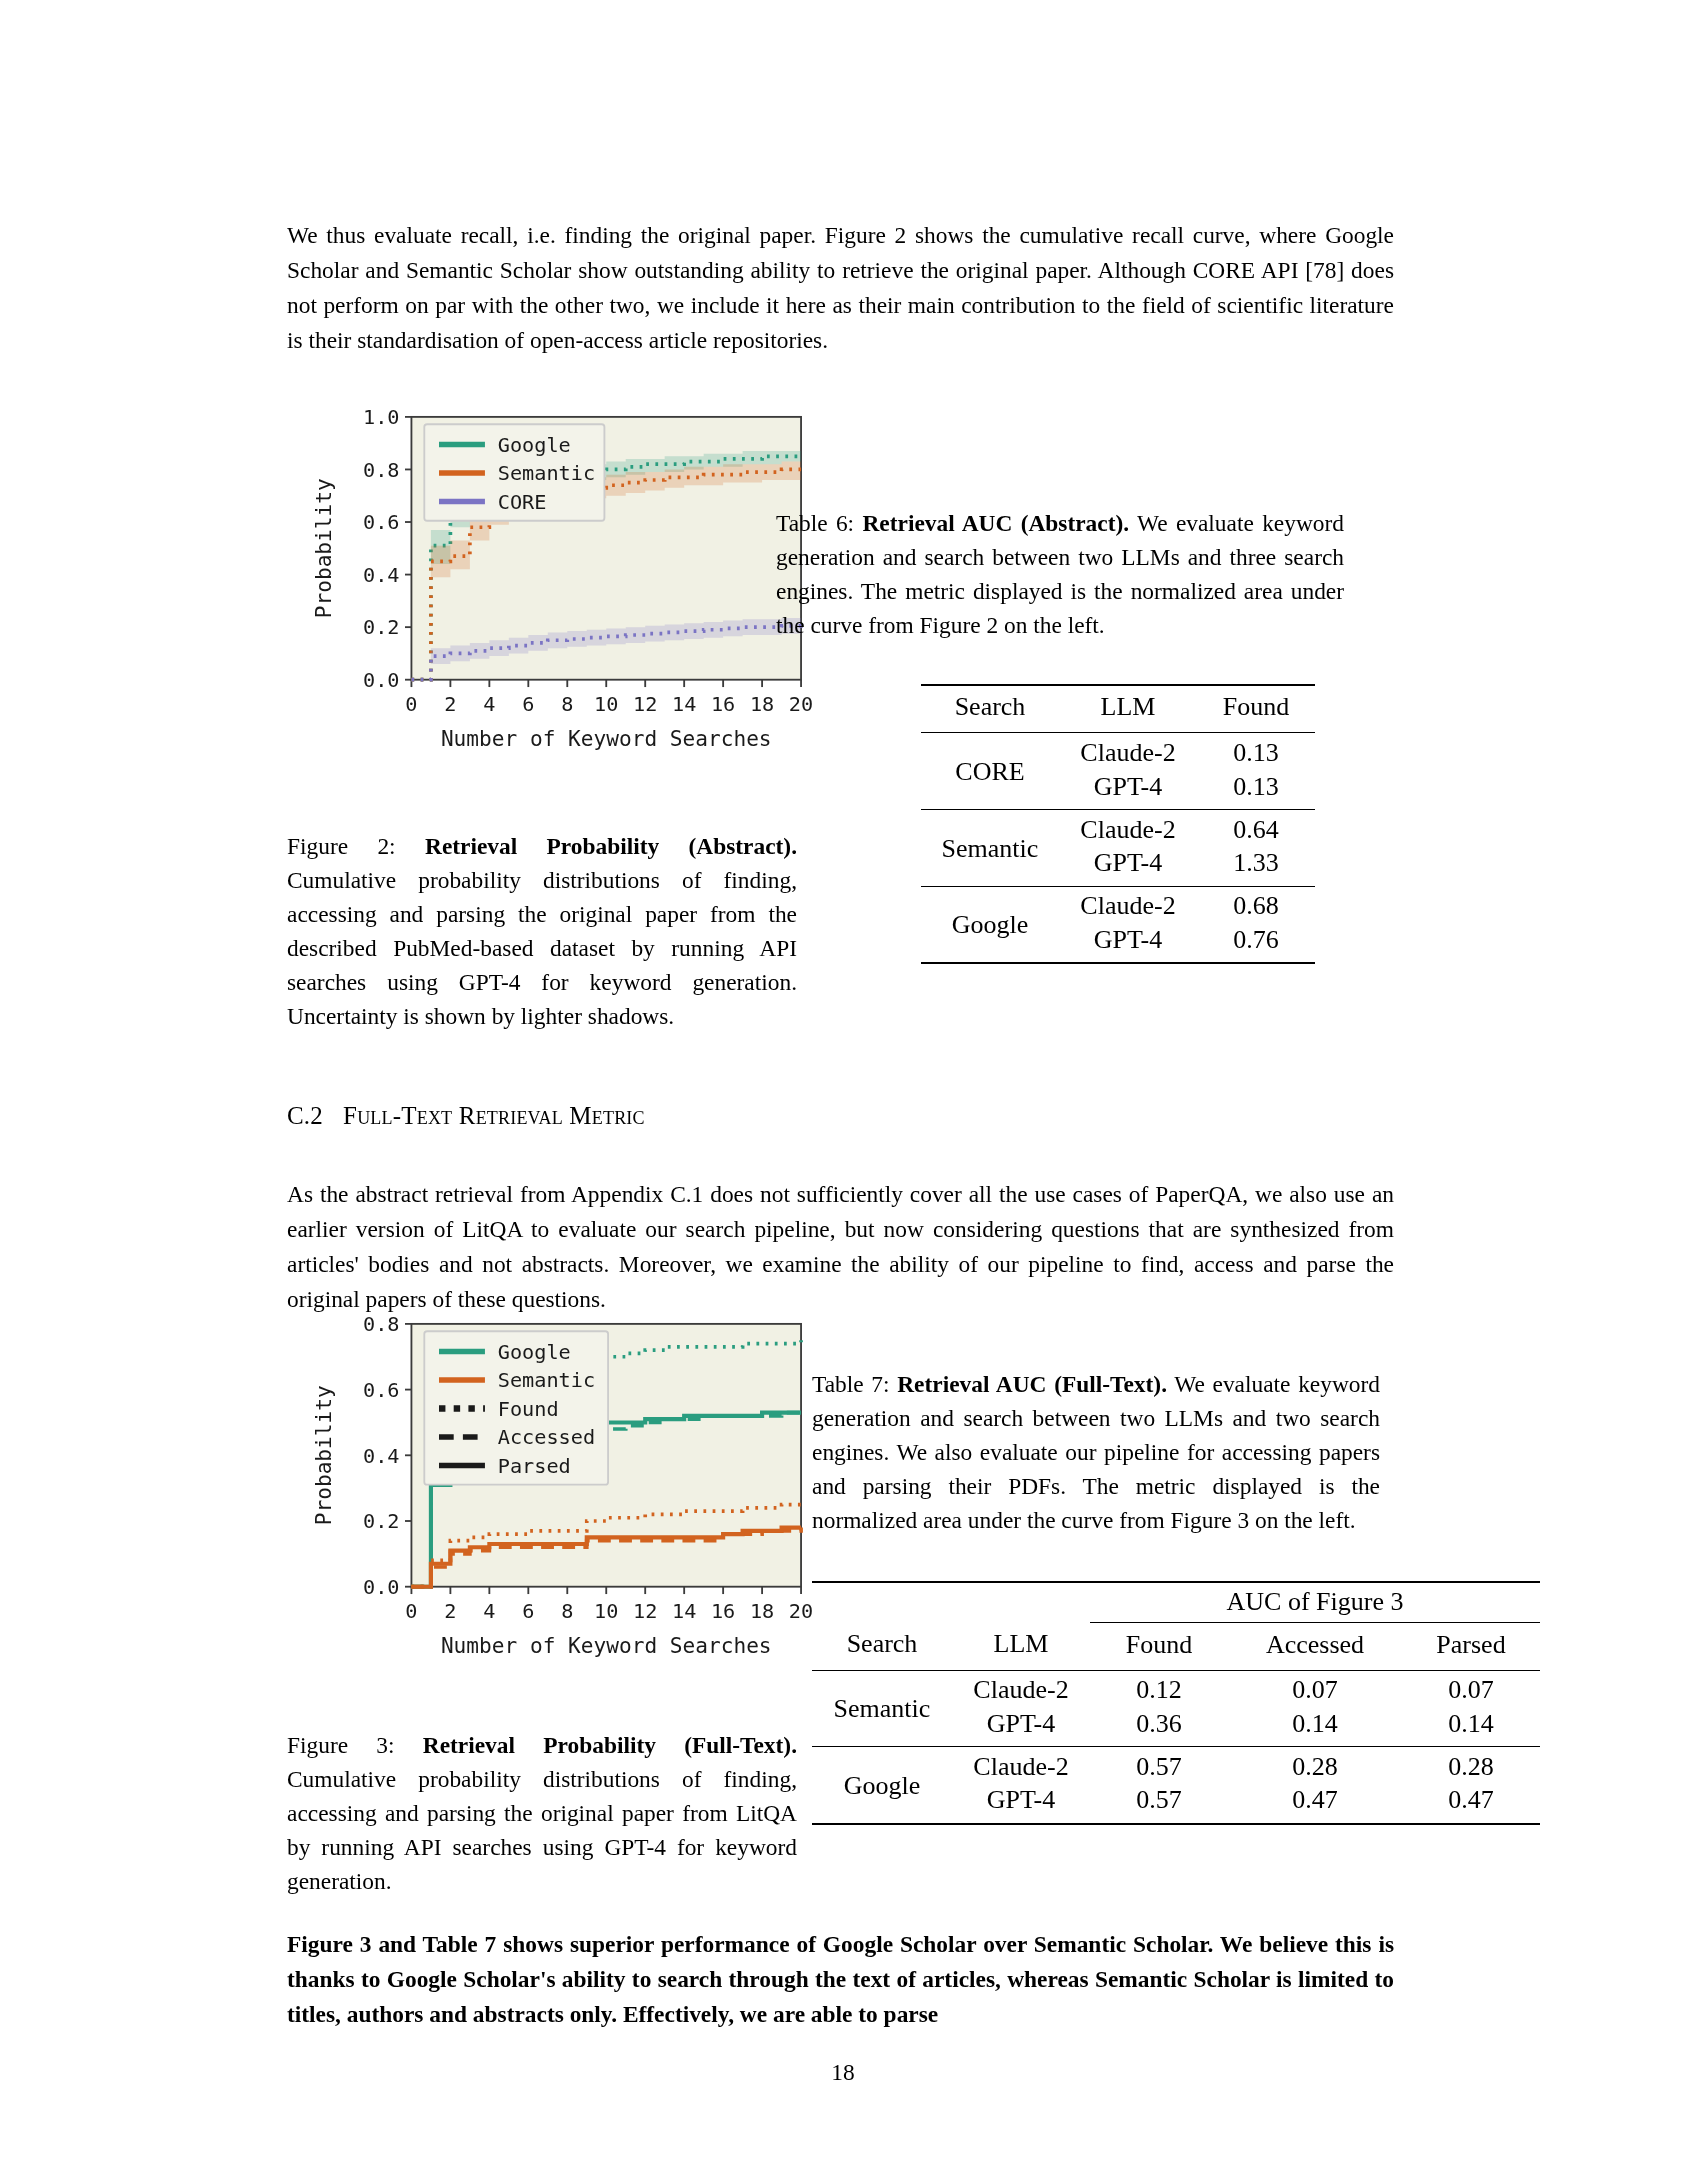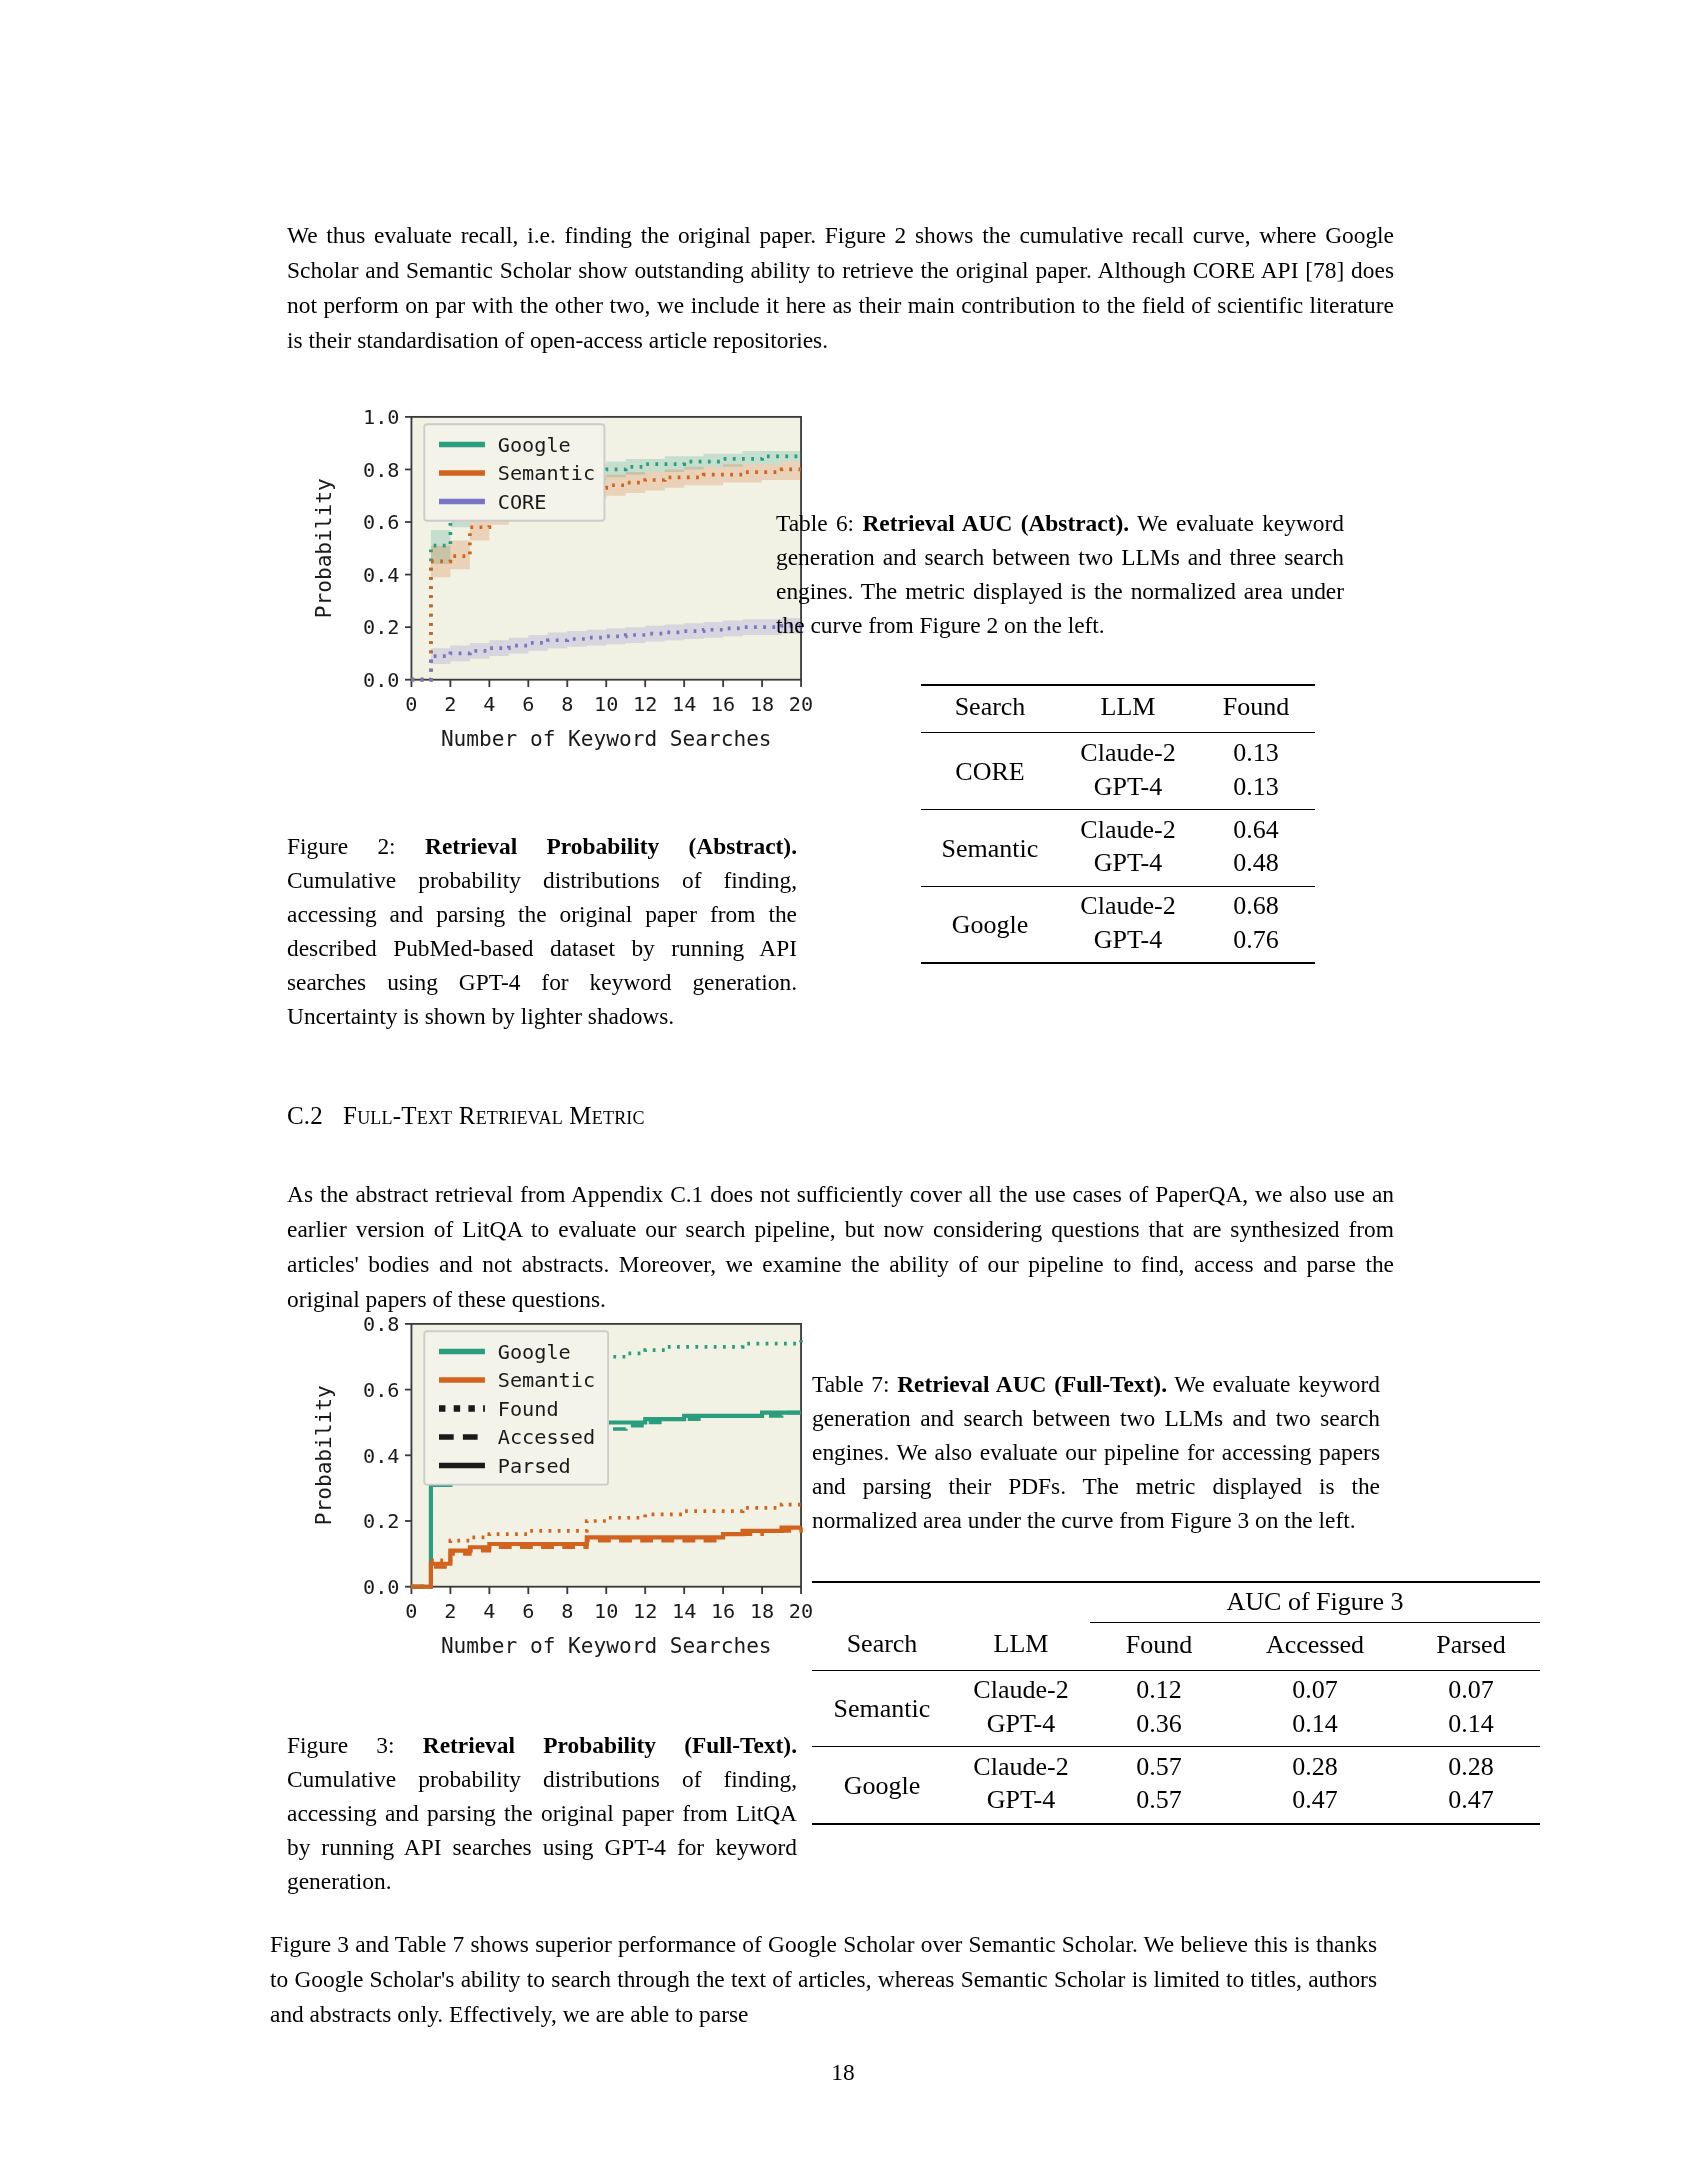--- a/index.html
+++ b/index.html
@@ -3,21 +3,21 @@
 <meta charset="utf-8">
 <style>
   html,body{margin:0;padding:0;background:#fff;}
   body{width:1686px;height:2182px;position:relative;
        font-family:"Liberation Serif",serif;color:#000;}
   .page{position:absolute;left:0;top:0;width:1686px;height:2182px;background:#fff;}
   p.body{font-size:23.4px;line-height:35px;text-align:justify;margin:0;
          font-family:"Liberation Serif",serif;}
   .para-top{position:absolute;left:287px;top:218px;width:1107px;}
   .para-c2{position:absolute;left:287px;top:1177px;width:1107px;}
-  .para-bottom{position:absolute;left:270px;top:1927px;width:1107px;}
+  .para-bottom{position:absolute;left:287px;top:1927px;width:1107px;font-weight:bold;}
 
   .sec-head{position:absolute;left:287px;top:1102px;font-size:25px;
             font-family:"Liberation Serif",serif;letter-spacing:0.2px;}
   .sec-num{margin-right:20px;}
   .smallcaps{font-variant:small-caps;}
 
   
   .fig{position:absolute;}
   .fig2{left:303px;top:404px;}
   .fig3{left:303px;top:1311px;}
@@ -150,21 +150,21 @@
       <td class="cellc">GPT-4</td>
       <td class="cellc">0.13</td>
     </tr>
     <tr class="rowpad rule-mid">
       <td class="cellc" rowspan="2">Semantic</td>
       <td class="cellc">Claude-2</td>
       <td class="cellc">0.64</td>
     </tr>
     <tr class="rowpad2">
       <td class="cellc">GPT-4</td>
-      <td class="cellc">0.48</td>
+      <td class="cellc">1.33</td>
     </tr>
     <tr class="rowpad rule-mid">
       <td class="cellc" rowspan="2">Google</td>
       <td class="cellc">Claude-2</td>
       <td class="cellc">0.68</td>
     </tr>
     <tr class="rowpad2 rule-bot">
       <td class="cellc">GPT-4</td>
       <td class="cellc bold">0.76</td>
     </tr>

